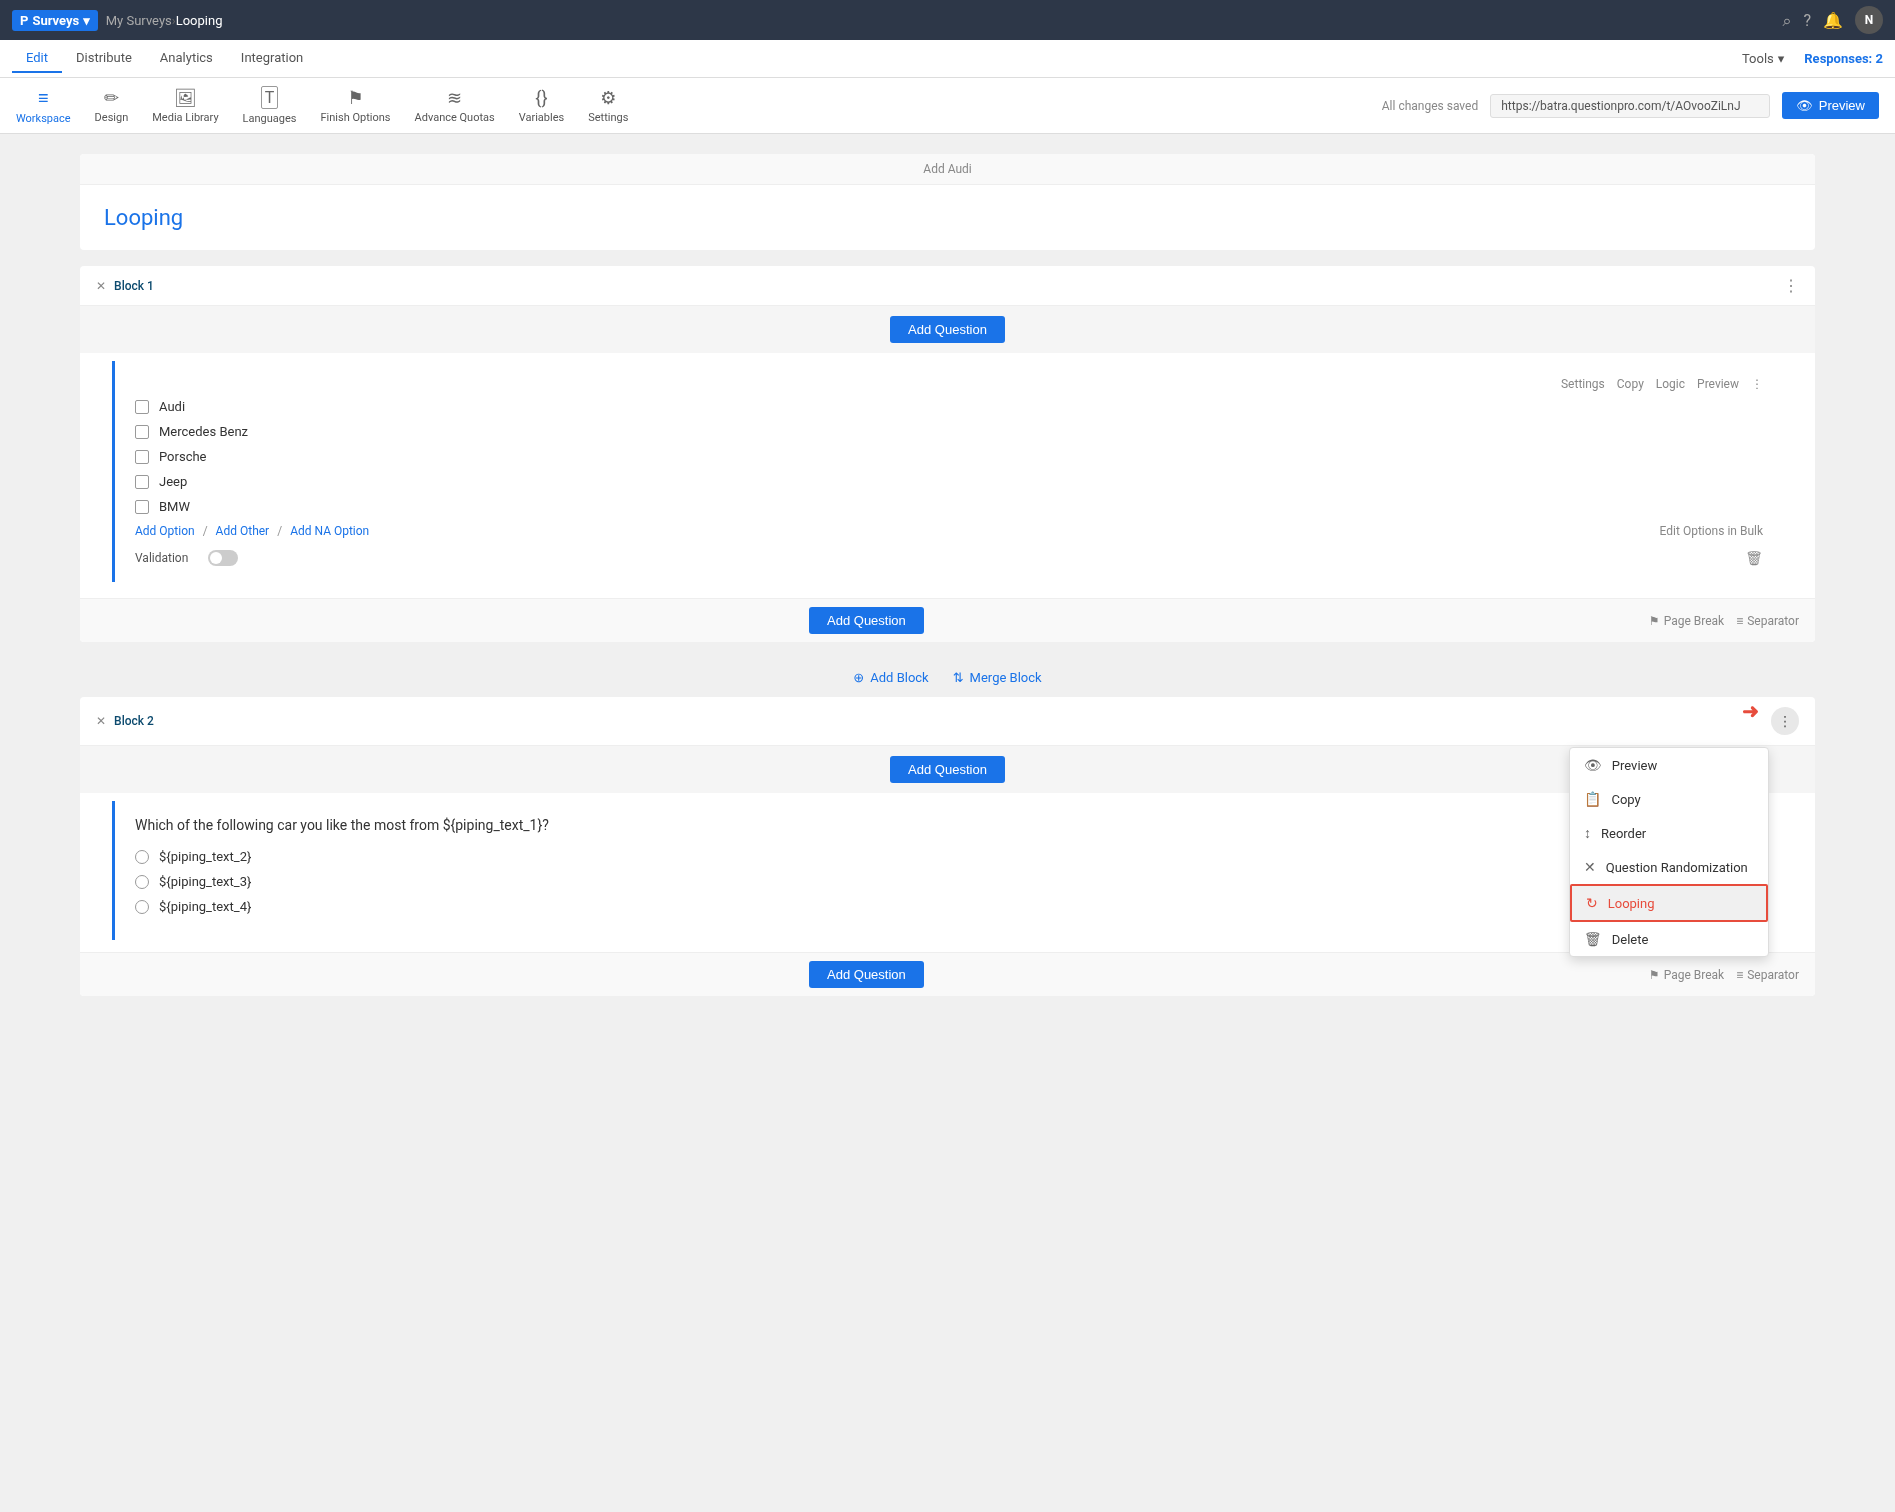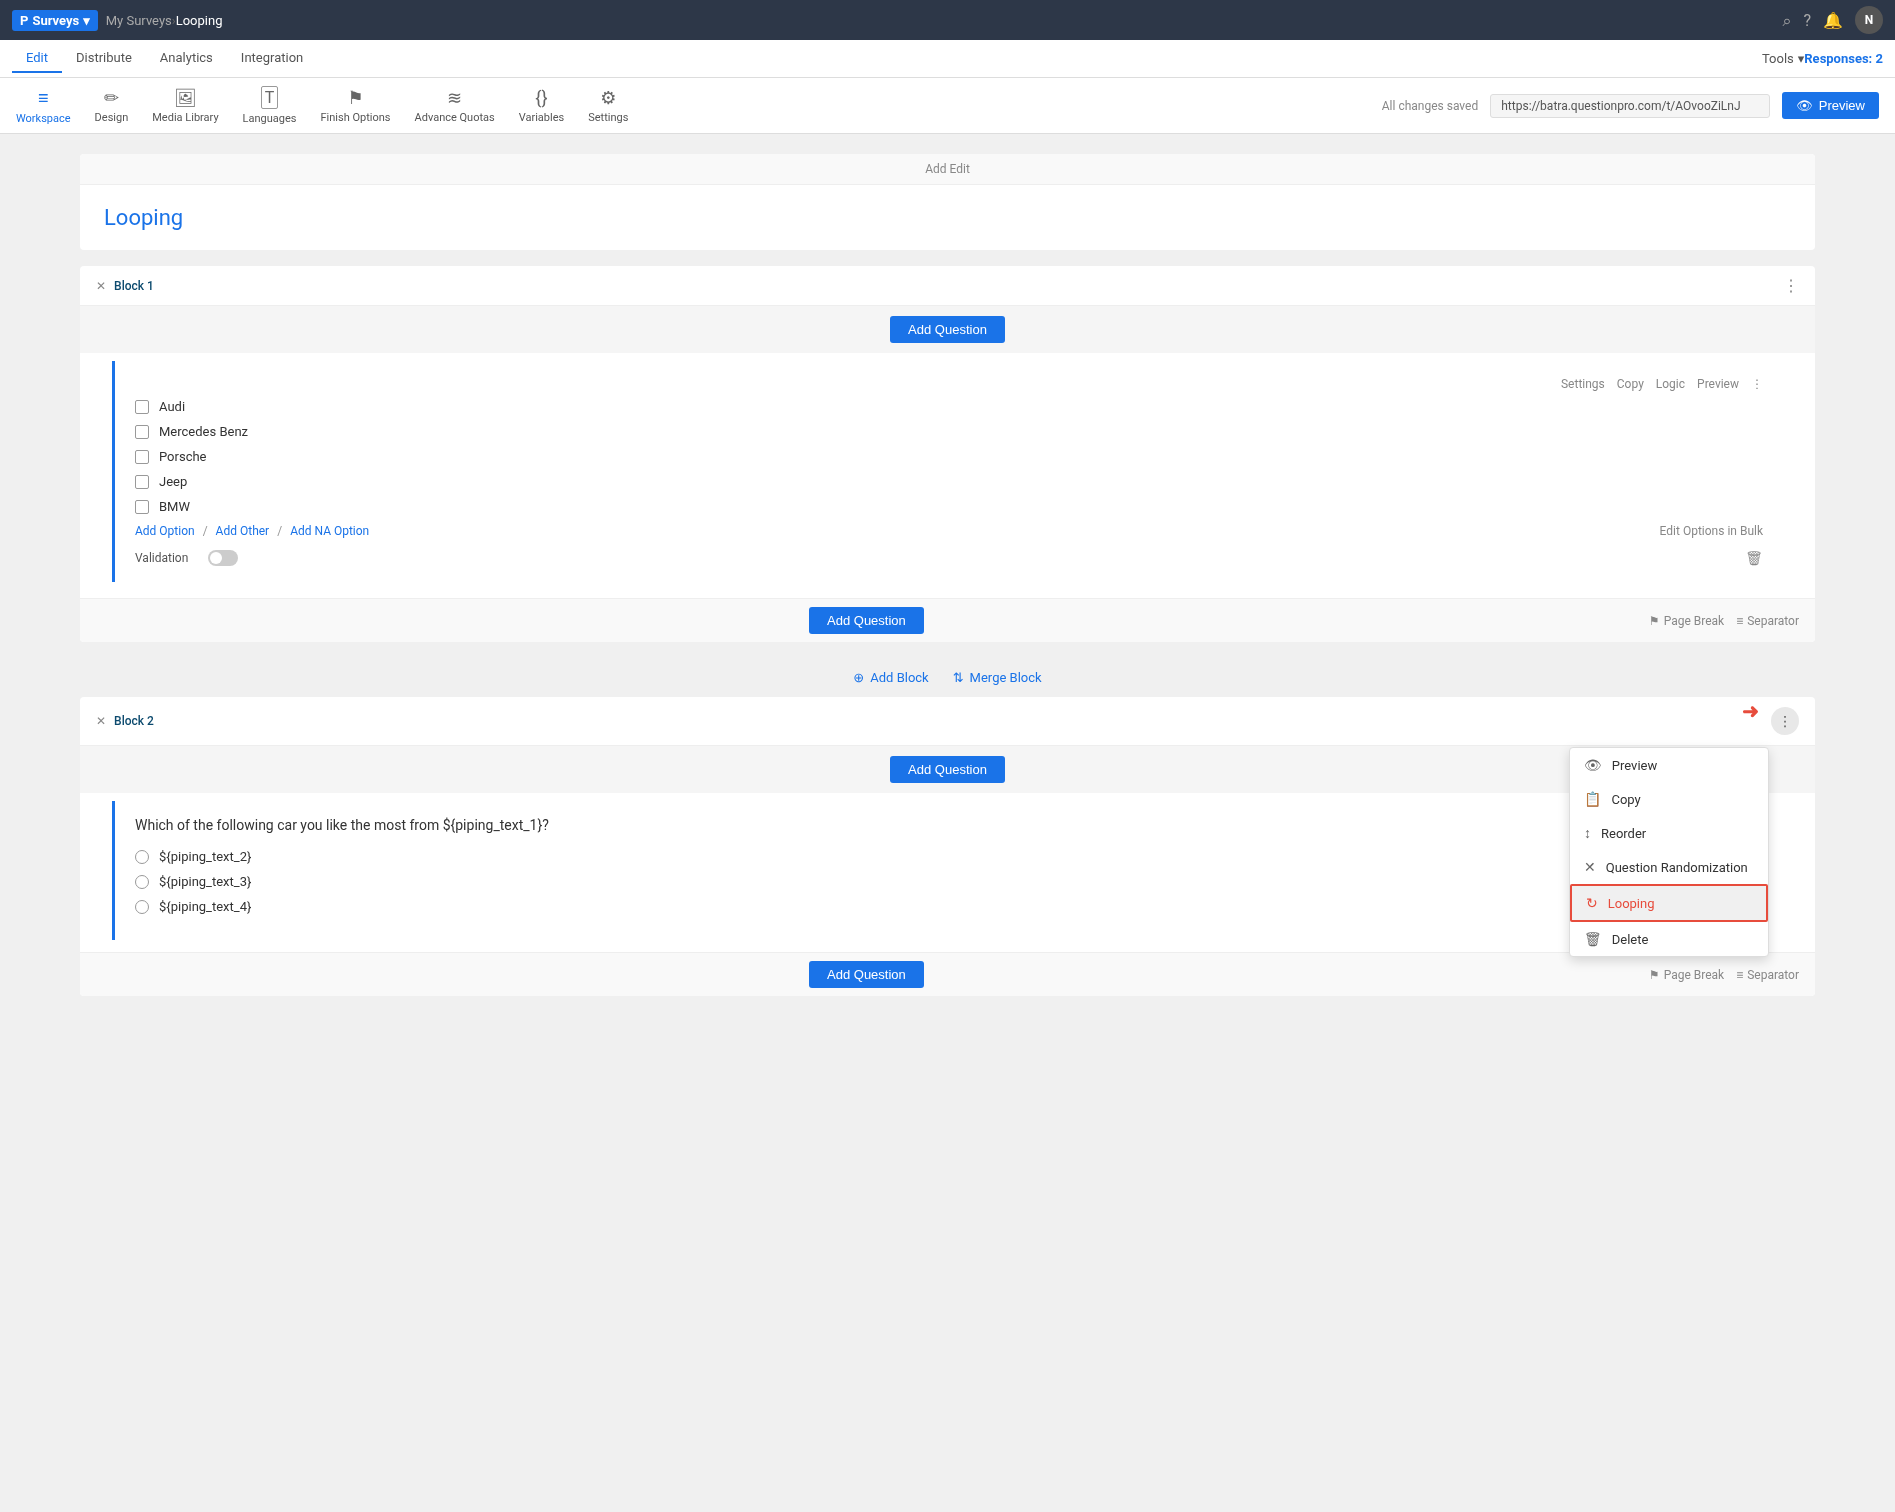--- a/index.html
+++ b/index.html
@@ -78,21 +78,21 @@
       border-bottom: 2px solid transparent;
     }
     .second-nav-item.active {
       color: #1a73e8;
       border-bottom: 2px solid #1a73e8;
     }
     .second-nav-right {
       margin-left: auto;
       display: flex;
       align-items: center;
-      gap: 0;
+      gap: 20px;
     }
     .tools-btn {
       font-size: 13px;
       color: #555;
       display: flex;
       align-items: center;
       gap: 4px;
       cursor: pointer;
     }
     .responses-badge {
@@ -504,21 +504,21 @@
     <button class="preview-btn">
       <span>👁</span>
       <span>Preview</span>
     </button>
   </div>
 </div>
 
 <div class="main-content">
 
   <div class="survey-title-card">
-    <div class="add-logo-bar">Add Edit</div>
+    <div class="add-logo-bar">Add Audi</div>
     <div class="survey-title">Looping</div>
   </div>
 
   <div class="block">
     <div class="block-header">
       <span class="block-collapse-icon">✕</span>
       <span class="block-title">Block 1</span>
       <span class="block-menu-icon">⋮</span>
     </div>
 

